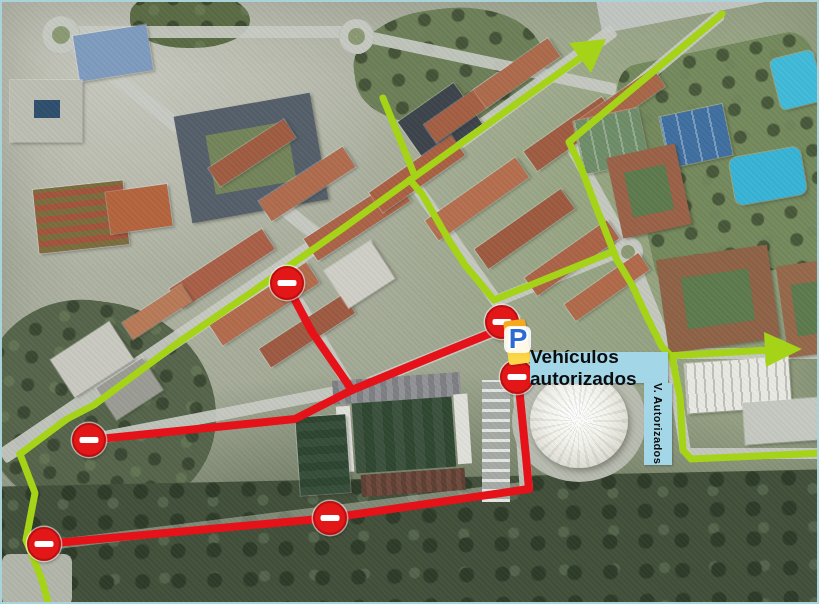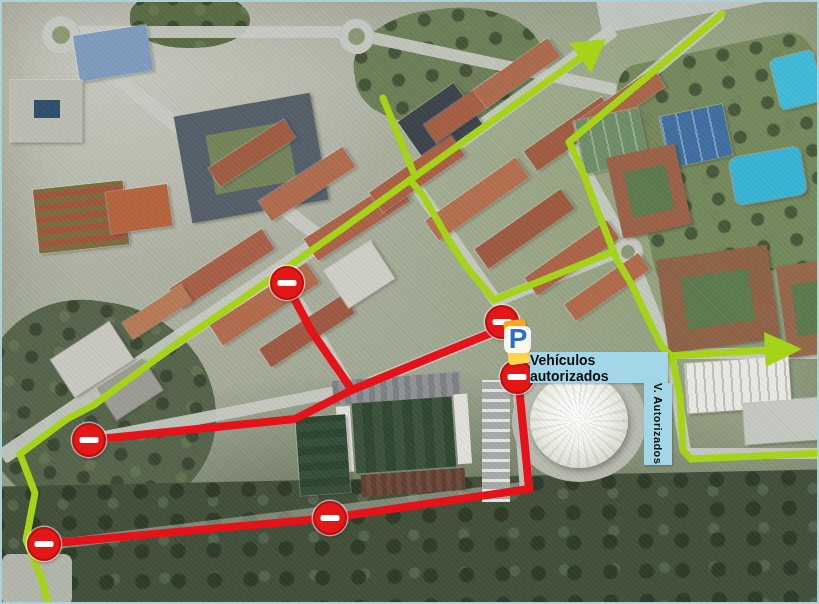--- a/index.html
+++ b/index.html
@@ -34,21 +34,21 @@
   #route-layer,#sign-layer{position:absolute;left:0;top:0;width:819px;height:604px;}
   #route-layer{pointer-events:none;}
   .no-entry{position:absolute;width:30px;height:30px;border-radius:50%;
     background:#e31717;border:2px solid #bd0f0f;
     box-shadow:0 0 0 1.5px rgba(255,255,255,.55),1px 2px 3px rgba(0,0,0,.35);}
   .no-entry::after{content:"";position:absolute;left:50%;top:50%;width:19px;height:6px;
     transform:translate(-50%,-50%);background:#fff;border-radius:2px;}
   .maplabel{position:absolute;background:#a3d7e8;color:#0d0d0d;
     display:flex;align-items:center;justify-content:center;
     box-shadow:1px 1px 2px rgba(0,0,0,.25);}
-  #label-h{left:528px;top:350px;width:138px;height:31px;font-size:14px;font-weight:700;}
+  #label-h{left:528px;top:350px;width:138px;height:31px;font-size:19px;font-weight:700;}
   #label-v{left:642px;top:381px;width:28px;height:82px;}
   #label-v span{writing-mode:vertical-rl;font-size:11px;font-weight:700;letter-spacing:.4px;}
   #p-banner{left:504px;top:318px;width:22px;height:44px;transform:rotate(-8deg);
     background:linear-gradient(195deg,#f6a91c 15%,#fbd94b 85%);border-radius:3px;
     box-shadow:1px 1px 2px rgba(0,0,0,.3);}
   #p-card{left:502px;top:324px;width:27px;height:27px;background:rgba(255,255,255,.88);border-radius:6px;}
   #p-letter{left:501px;top:321px;width:30px;text-align:center;font-size:28px;font-weight:bold;
     color:#2b6cd4;
     text-shadow:-2px 0 #fff,2px 0 #fff,0 -2px #fff,0 2px #fff,-1px -1px #fff,1px 1px #fff,-1px 1px #fff,1px -1px #fff;}
   #grain{left:0;top:0;width:100%;height:100%;

